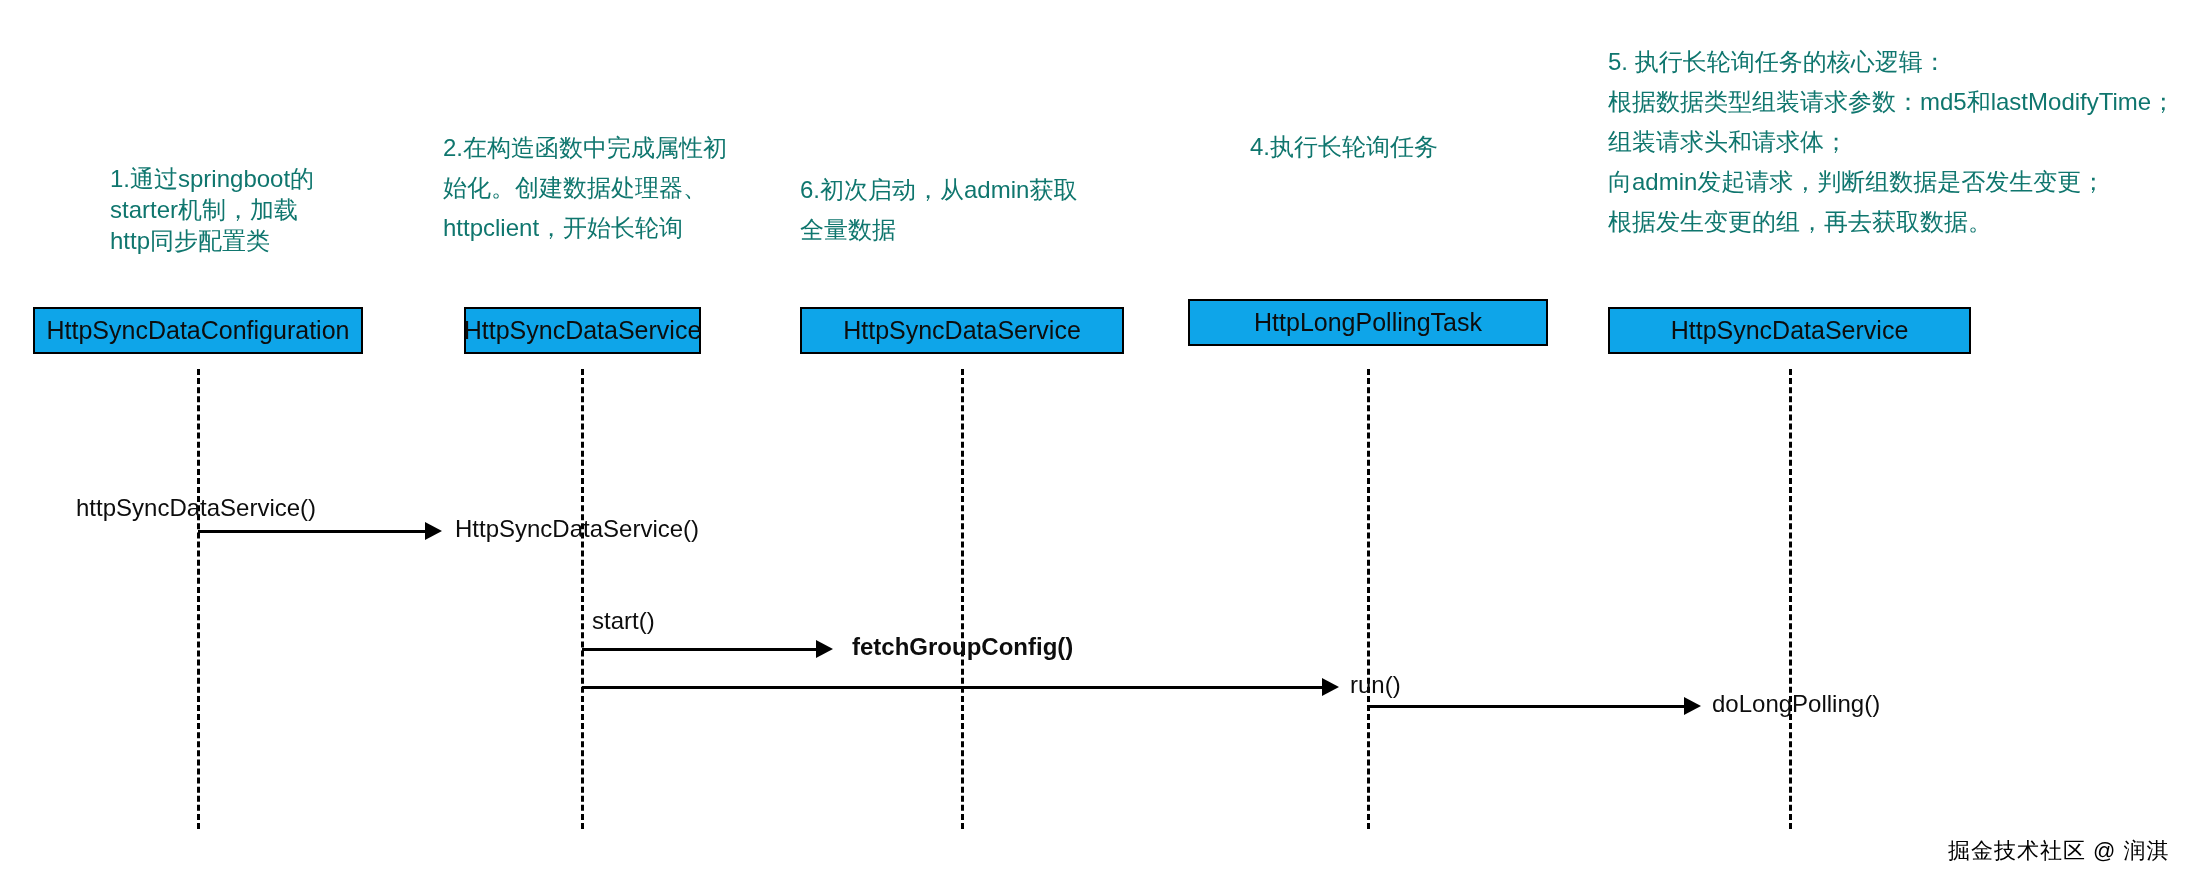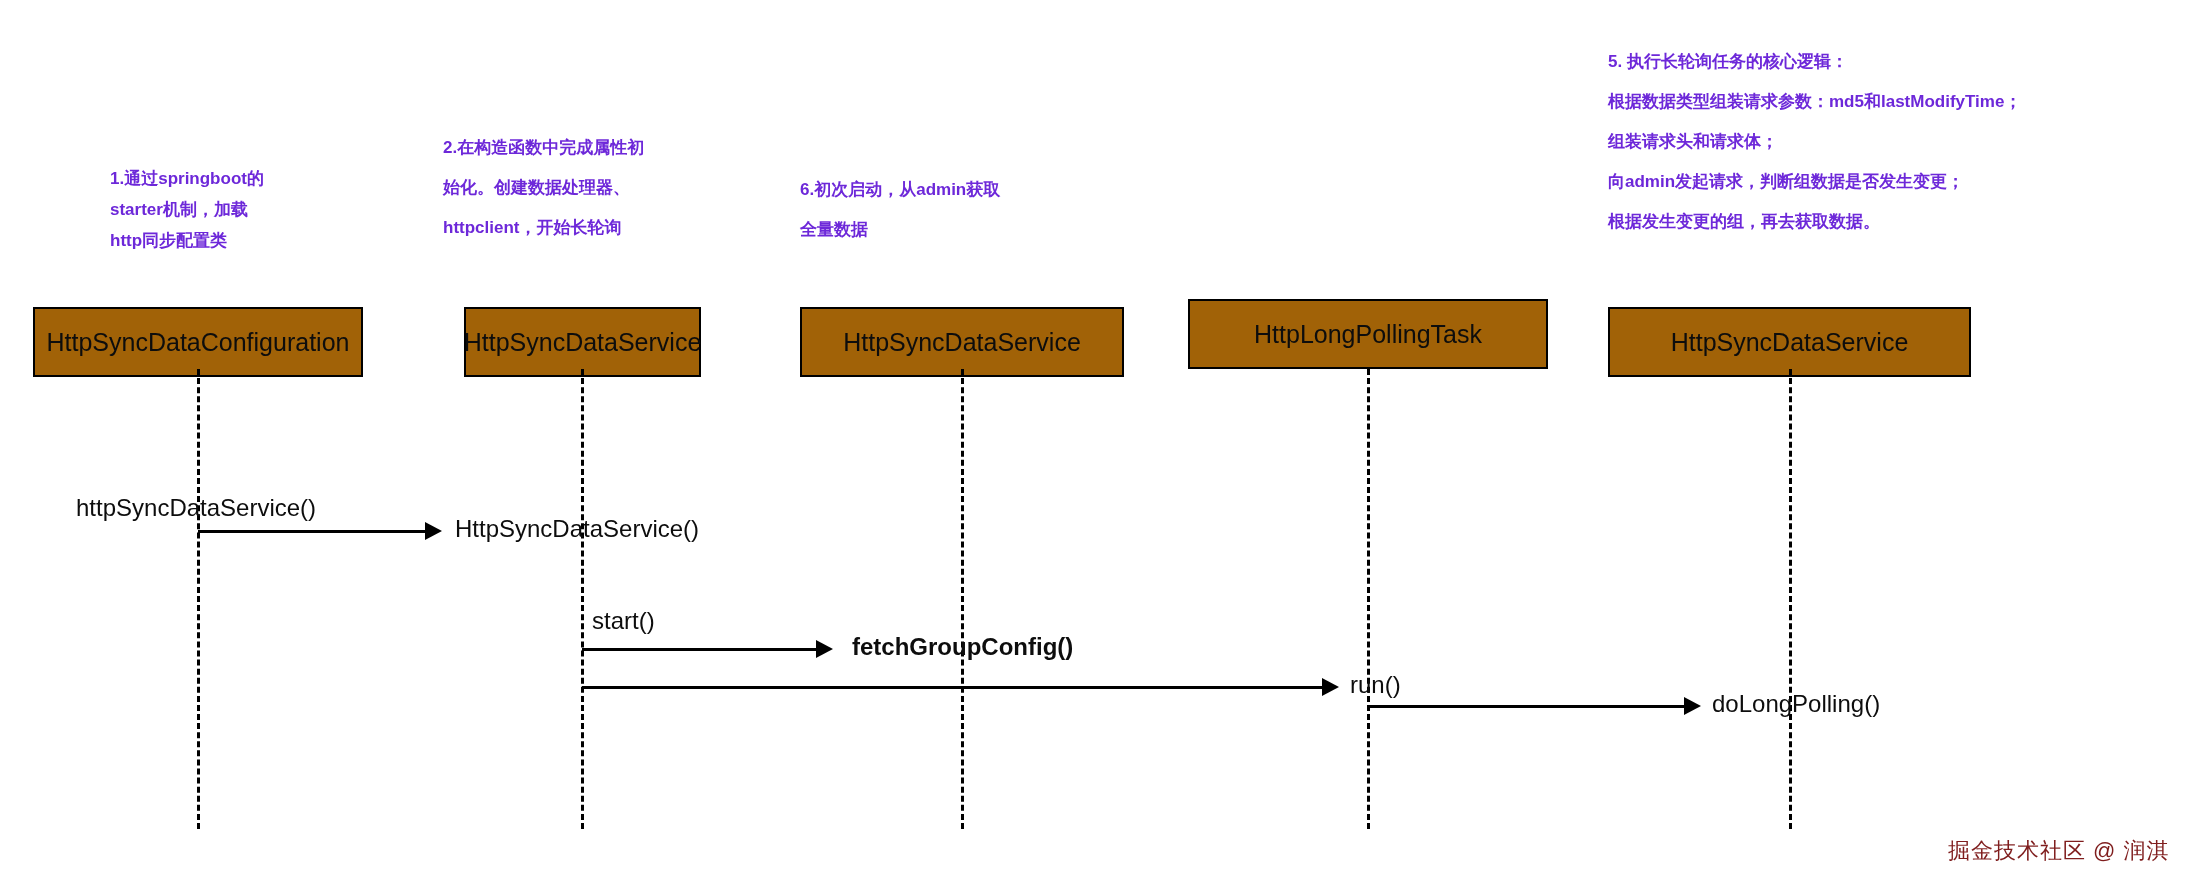--- a/index.html
+++ b/index.html
@@ -14,43 +14,42 @@
   #canvas {
     position: relative;
     width: 2205px;
     height: 883px;
     background: #ffffff;
     overflow: hidden;
   }
   
   .annotation {
     position: absolute;
-    font-size: 17px;
+    font-size: 24px;
     line-height: 40px;
-    color: #6d28d9;
+    color: #0f766e;
     white-space: pre-line;
     letter-spacing: 0px;
-    font-weight: bold;
   }
   .annotation.tight {
     line-height: 31px;
     text-align: left;
   }
   
   .participant {
     position: absolute;
     box-sizing: border-box;
     border: 2px solid #000000;
-    background: #a16207;
+    background: #0ea5e9;
     display: flex;
     align-items: center;
     justify-content: center;
     font-size: 25px;
     color: #0d0d0d;
-    height: 70px;
+    height: 47px;
   }
   
   .lifeline {
     position: absolute;
     width: 0;
     border-left: 3px dashed #000000;
   }
   
   .msg-line {
     position: absolute;
@@ -68,41 +67,42 @@
   .msg-label {
     position: absolute;
     font-size: 24px;
     color: #0d0d0d;
     white-space: nowrap;
   }
   
   .watermark {
     position: absolute;
     font-size: 22px;
-    color: #7f1d1d;
+    color: #000000;
     white-space: nowrap;
     letter-spacing: 1px;
   }
 </style>
 </head>
 <body>
 
 <div id="canvas">
 
   <div class="annotation tight" style="left:110px; top:163px; width:230px;">1.通过springboot的
 starter机制，加载
 http同步配置类</div>
 
   <div class="annotation" style="left:443px; top:128px; width:320px;">2.在构造函数中完成属性初
 始化。创建数据处理器、
 httpclient，开始长轮询</div>
 
   <div class="annotation" style="left:800px; top:170px; width:320px;">6.初次启动，从admin获取
 全量数据</div>
 
+  <div class="annotation" style="left:1250px; top:127px; width:320px;">4.执行长轮询任务</div>
 
   <div class="annotation" style="left:1608px; top:42px; width:580px;">5. 执行长轮询任务的核心逻辑：
 根据数据类型组装请求参数：md5和lastModifyTime；
 组装请求头和请求体；
 向admin发起请求，判断组数据是否发生变更；
 根据发生变更的组，再去获取数据。</div>
 
   <div class="participant" style="left:33px; top:307px; width:330px;">
     <span>HttpSyncDataConfiguration</span>
   </div>

